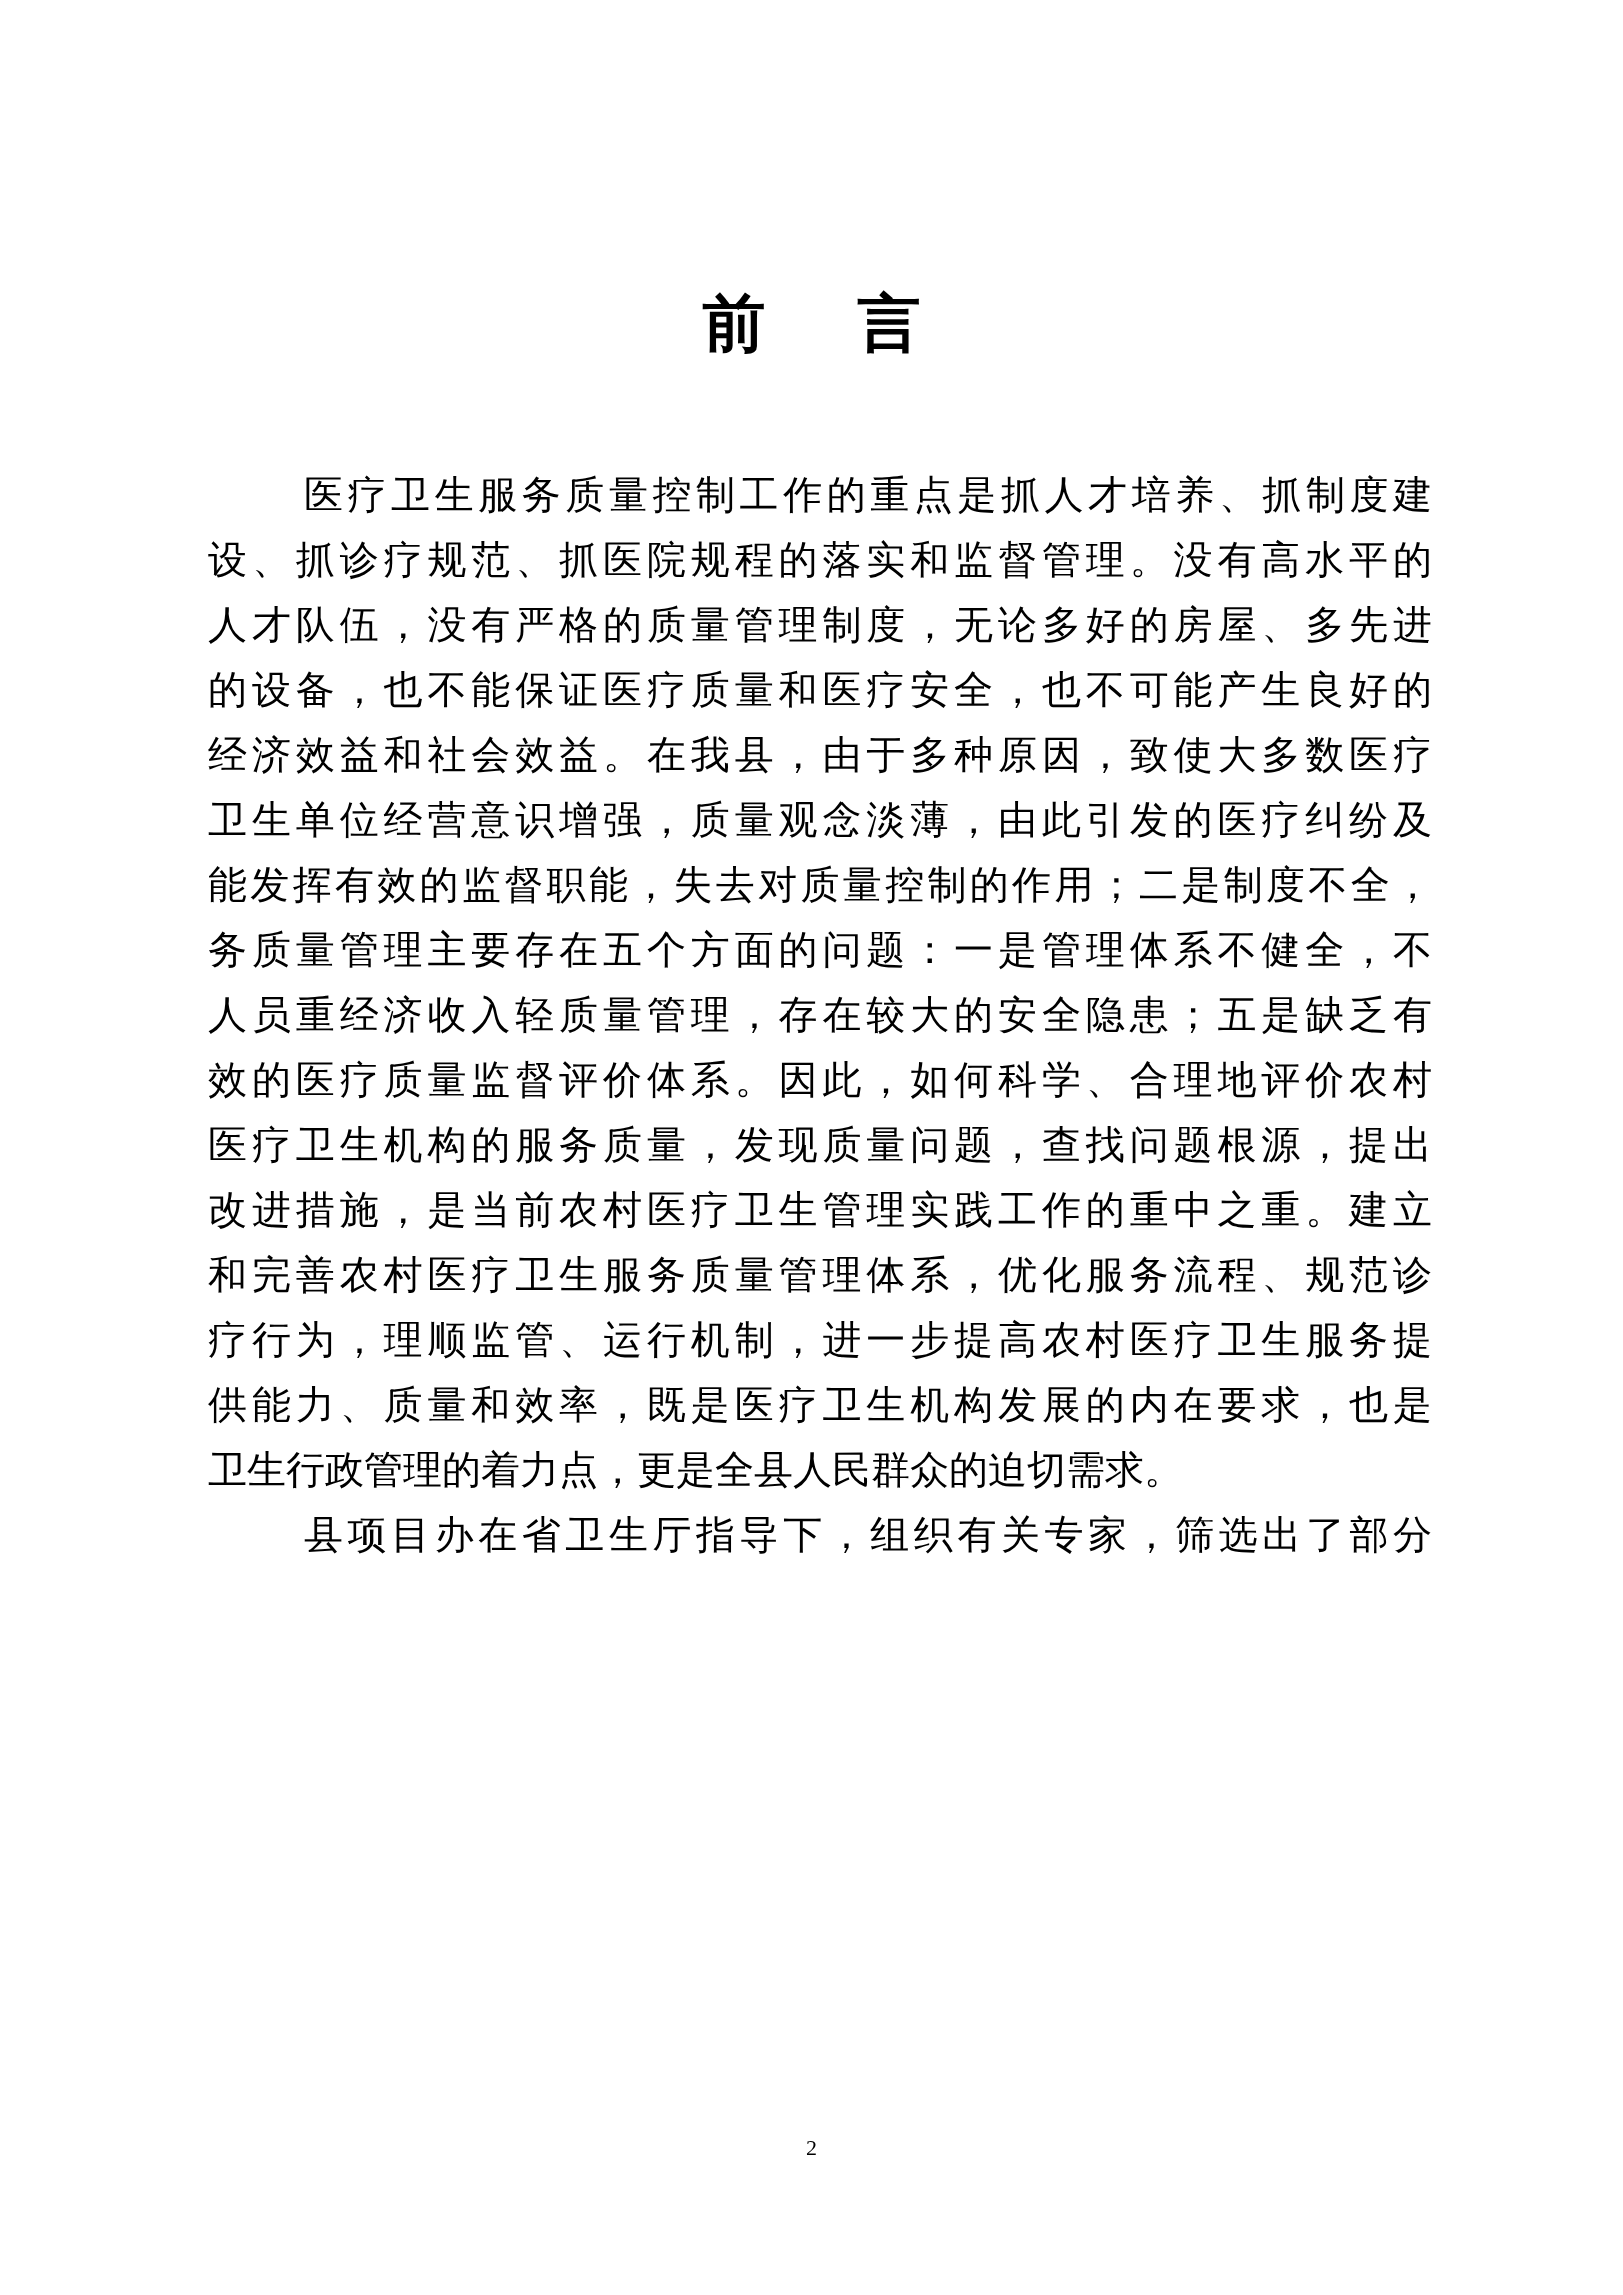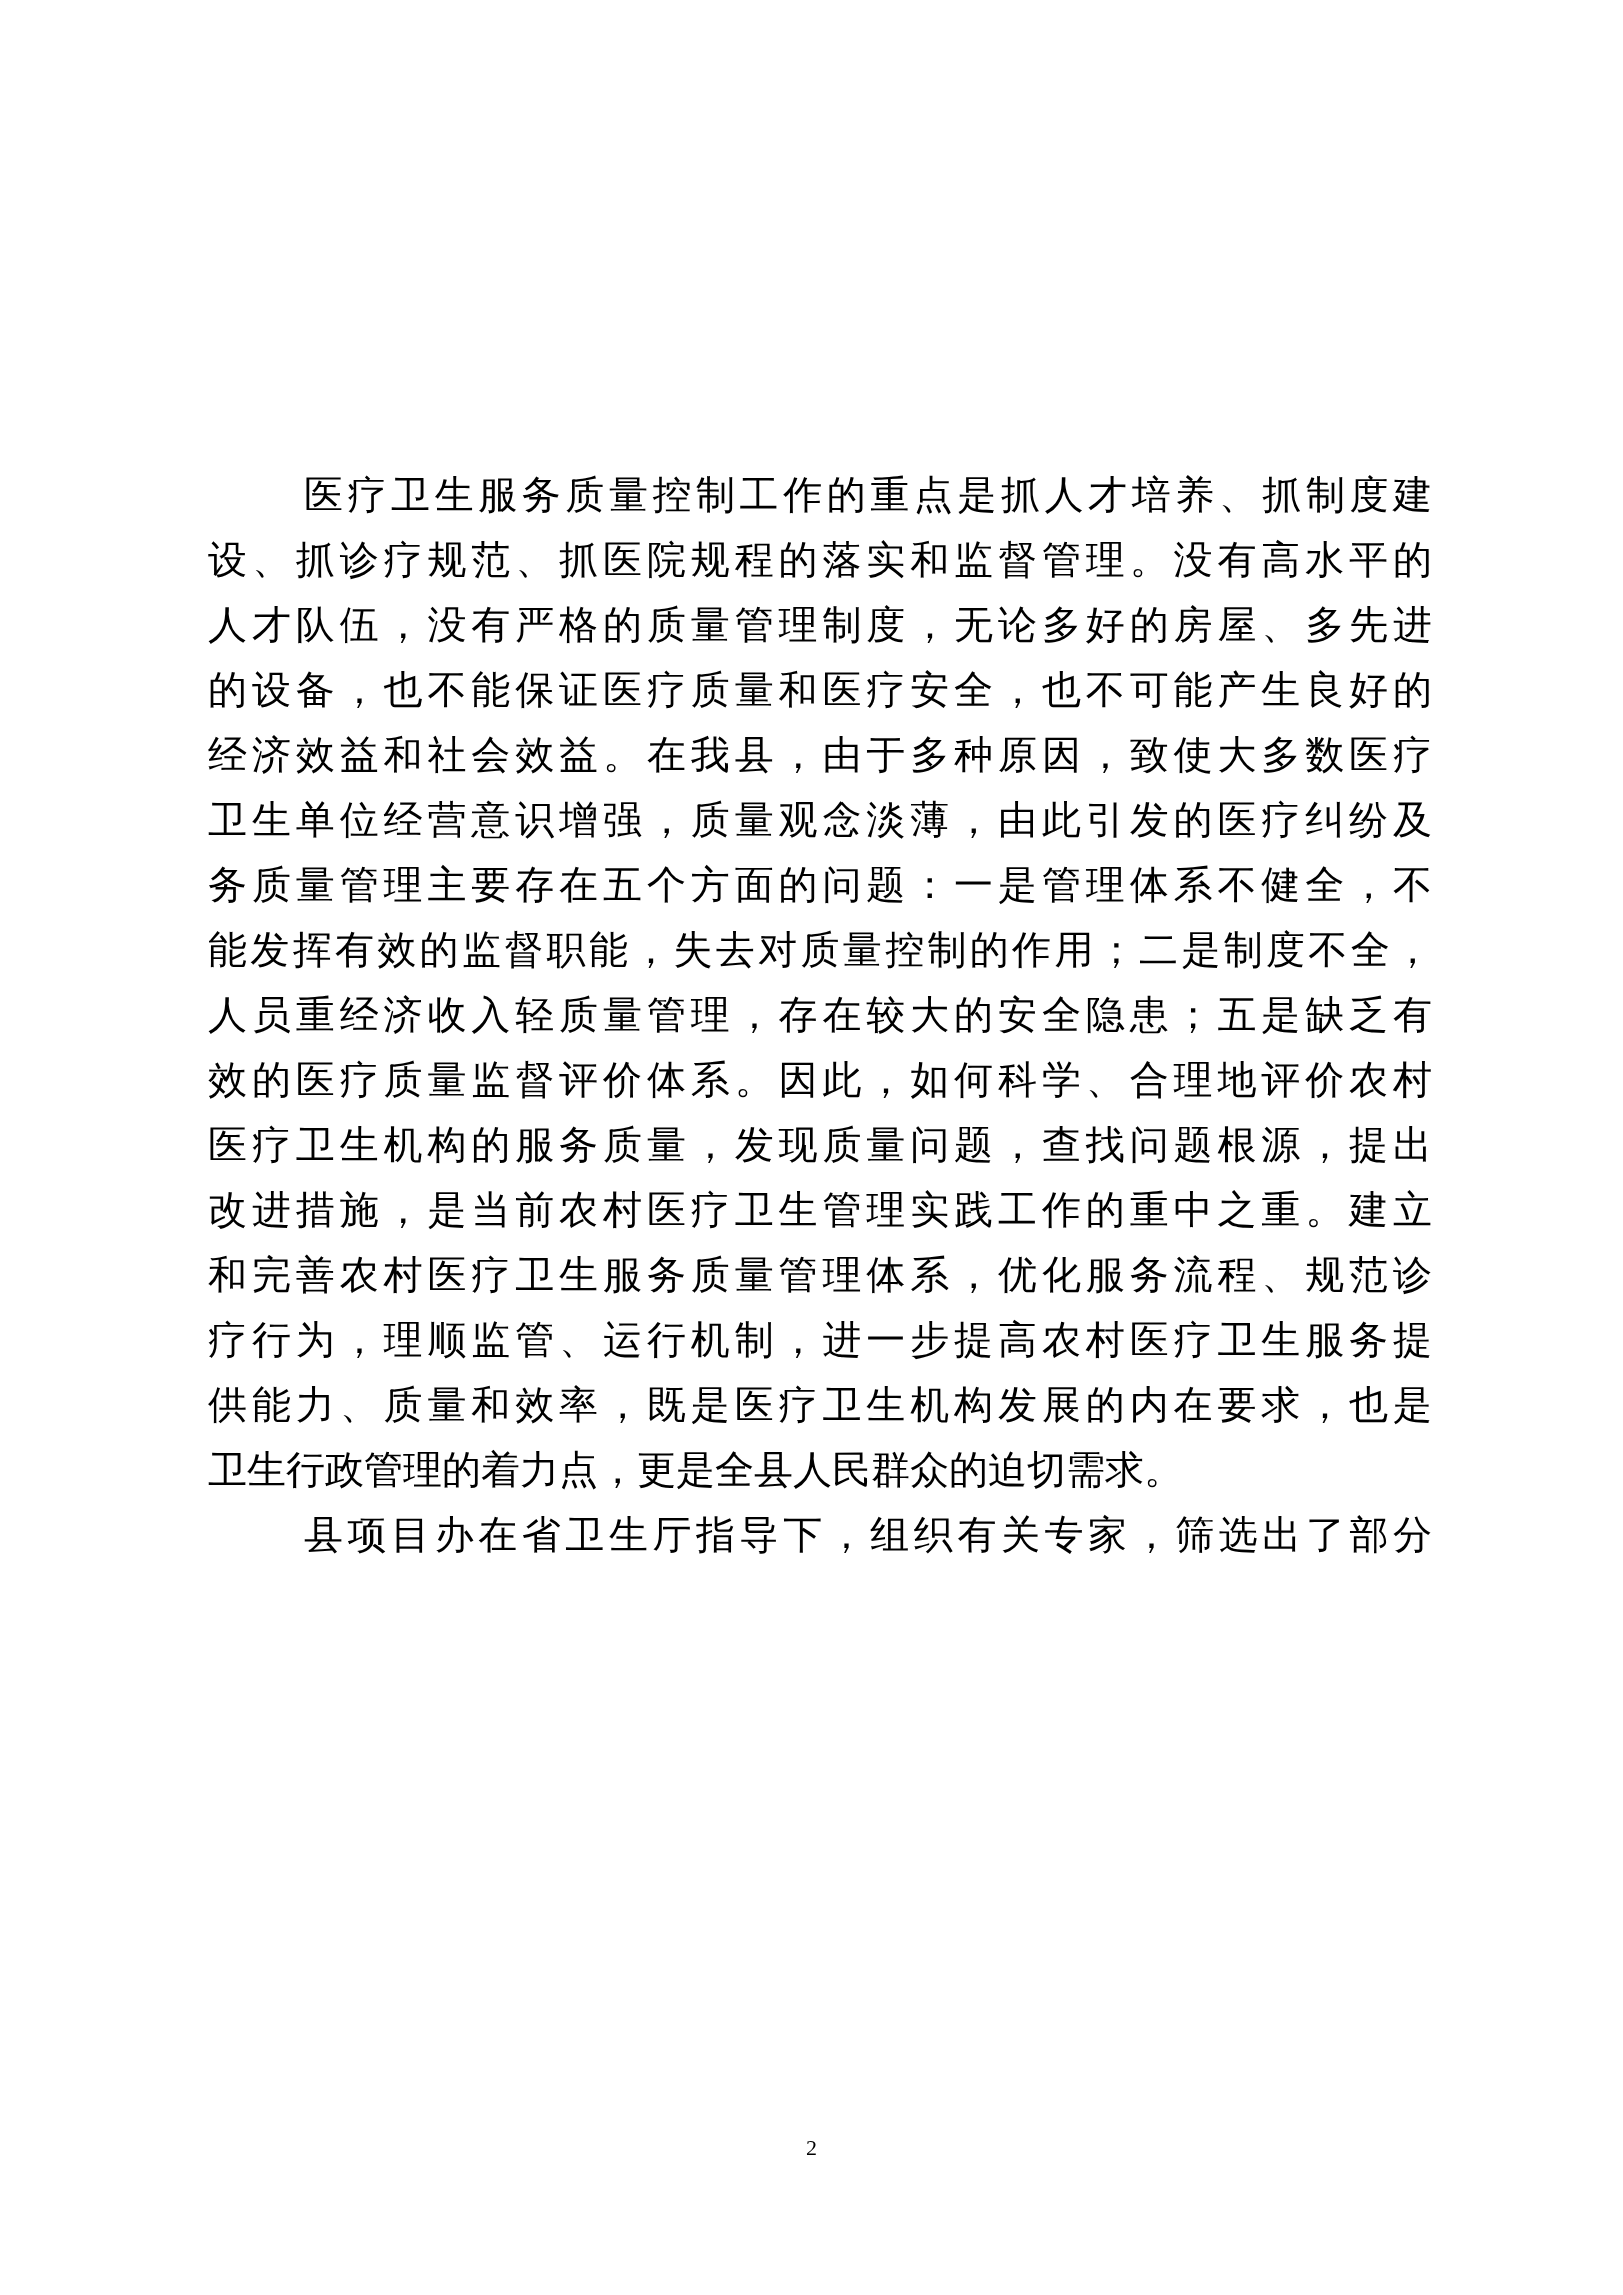--- a/index.html
+++ b/index.html
@@ -77,31 +77,34 @@
       font-family: "Liberation Serif", "DejaVu Serif", serif;
       font-size: 22px;
       line-height: 26px;
     }
   </style>
 </head>
 <body>
 
 <div class="page">
 
+  <h1 class="title" style="margin:0;">
+    <span class="t-char">前</span><span class="t-gap"></span><span class="t-char">言</span>
+  </h1>
 
   <div class="body">
     <div>
       <div class="line indent">医疗卫生服务质量控制工作的重点是抓人才培养、抓制度建</div>
       <div class="line">设、抓诊疗规范、抓医院规程的落实和监督管理。没有高水平的</div>
       <div class="line">人才队伍，没有严格的质量管理制度，无论多好的房屋、多先进</div>
       <div class="line">的设备，也不能保证医疗质量和医疗安全，也不可能产生良好的</div>
       <div class="line">经济效益和社会效益。在我县，由于多种原因，致使大多数医疗</div>
       <div class="line">卫生单位经营意识增强，质量观念淡薄，由此引发的医疗纠纷及</div>
+      <div class="line">能发挥有效的监督职能，失去对质量控制的作用；二是制度不全，</div>
       <div class="line">务质量管理主要存在五个方面的问题：一是管理体系不健全，不</div>
-      <div class="line">能发挥有效的监督职能，失去对质量控制的作用；二是制度不全，</div>
       <div class="line">人员重经济收入轻质量管理，存在较大的安全隐患；五是缺乏有</div>
       <div class="line">效的医疗质量监督评价体系。因此，如何科学、合理地评价农村</div>
       <div class="line">医疗卫生机构的服务质量，发现质量问题，查找问题根源，提出</div>
       <div class="line">改进措施，是当前农村医疗卫生管理实践工作的重中之重。建立</div>
       <div class="line">和完善农村医疗卫生服务质量管理体系，优化服务流程、规范诊</div>
       <div class="line">疗行为，理顺监管、运行机制，进一步提高农村医疗卫生服务提</div>
       <div class="line">供能力、质量和效率，既是医疗卫生机构发展的内在要求，也是</div>
       <div class="line last">卫生行政管理的着力点，更是全县人民群众的迫切需求。</div>
     </div>
     <div>

